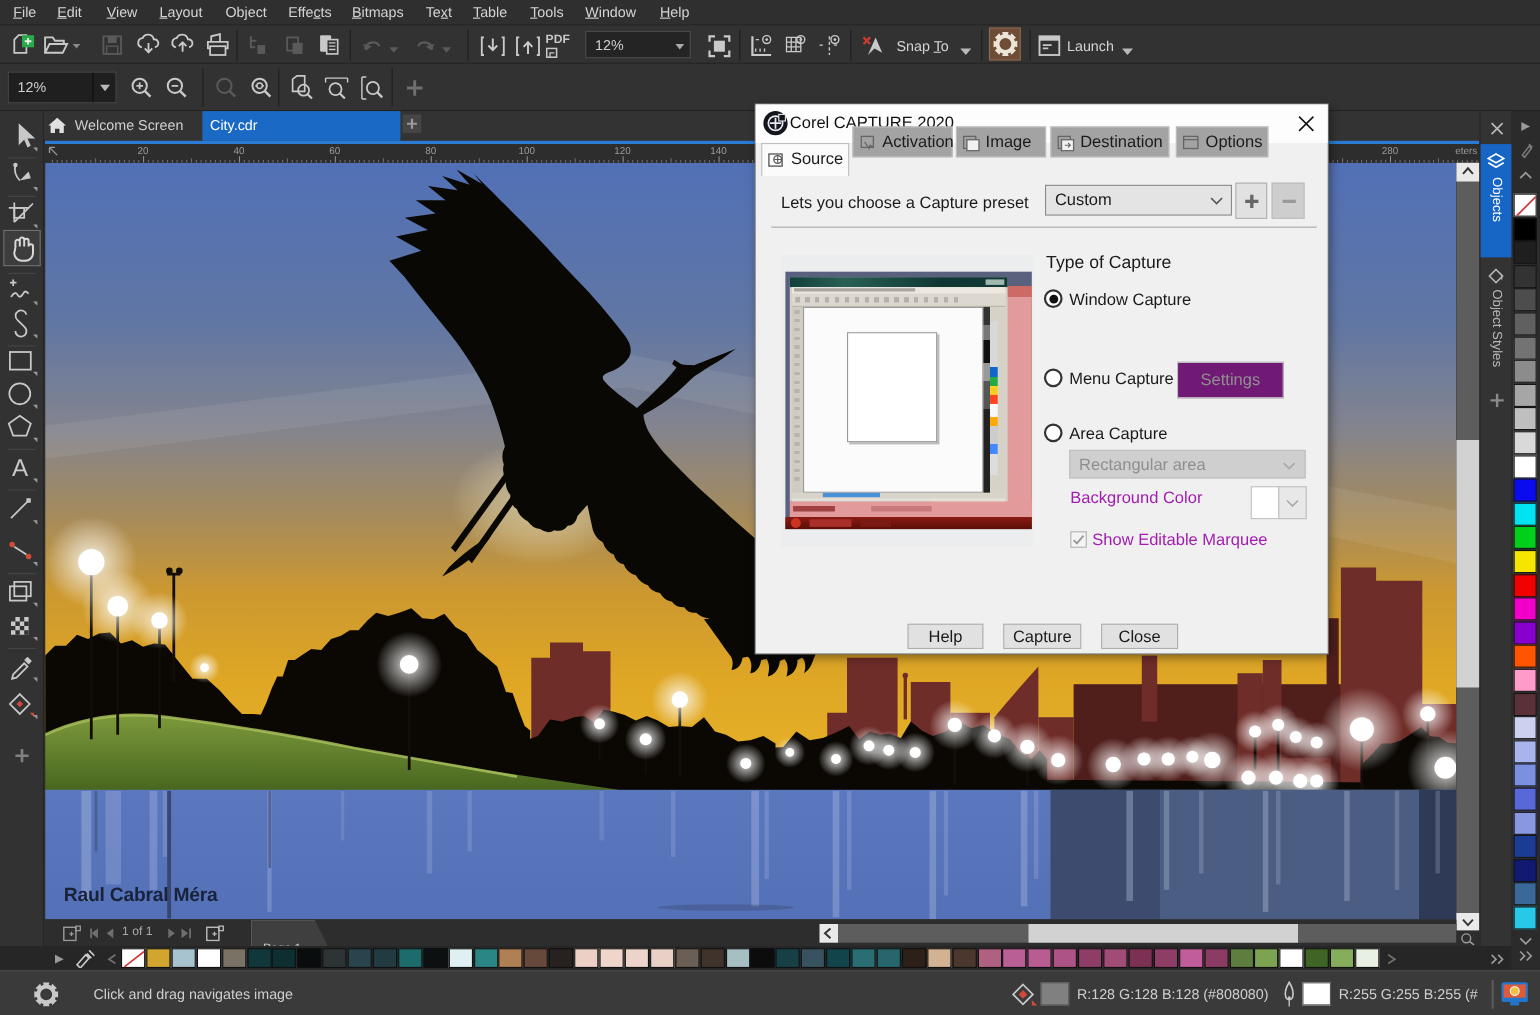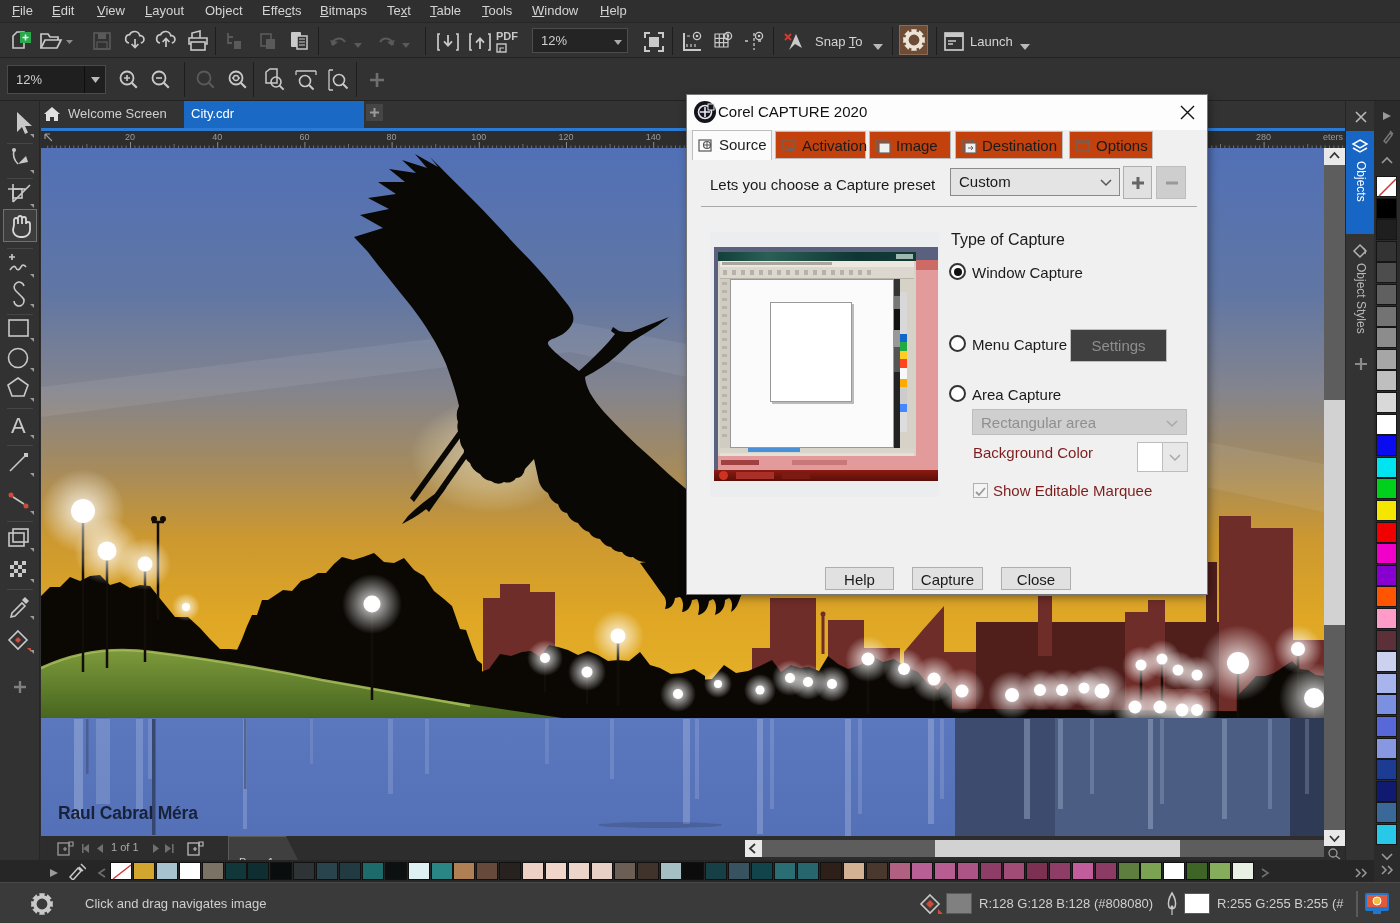--- a/index.html
+++ b/index.html
@@ -22,31 +22,31 @@
 #docker{left:1345px;top:101px;width:29px;height:781px;background:#333333;border-left:1px solid #262626}
 #rightpal{left:1374px;top:101px;width:26px;height:781px;background:#2b2b2b}
 #pagebar{left:41px;top:836px;width:1283px;height:24px;background:#2d2d2d;color:#9a9a9a;font-size:11px}
 #botpal{left:0;top:860px;width:1374px;height:22px;background:#262626}
 #statusbar{left:0;top:882px;width:1400px;height:41px;background:#3a3a3a;border-top:1px solid #4a4a4a;color:#cfcfcf;font-size:13px}
 .sw{position:absolute;top:2px;width:22px;height:18px;border:1px solid #111}
 .rsw{position:absolute;left:2px;width:21px;border:1px solid #161616}
 #dialog{left:687px;top:95px;width:520px;height:499px;background:#f0f0f0;
 box-shadow:0 0 0 1px #767676, 2px 3px 9px rgba(0,0,0,.45);font-size:15px;color:#1a1a1a}
 #dlg-title{position:absolute;left:0;top:0;width:520px;height:35px;background:#fdfdfd}
-.tab{position:absolute;top:36px;height:28px;background:#c2410c;border:1px solid #bdbdbd;font-size:15px;color:#1b1b1b}
+.tab{position:absolute;top:20px;height:28px;background:#a3a3a3;border:1px solid #bdbdbd;font-size:15px;color:#1b1b1b}
 .tab.active{background:#fbfbfb;border-bottom:none;top:35px;height:30px;z-index:3}
 .tablbl{position:absolute;top:5px}
 .combo{position:absolute;background:#e4e4e4;border:1px solid #8a8a8a;}
 .combo .txt{position:absolute;left:8px;top:4px}
 .combo.dis{background:#cfcfcf;border-color:#bdbdbd;color:#8f8f8f}
 .btn{position:absolute;background:#e1e1e1;border:1px solid #aeaeae;text-align:center;color:#1a1a1a}
 .btn.dis{background:#cecece;border-color:#bdbdbd;color:#8f8f8f}
 .radio{position:absolute;width:17px;height:17px;border:2px solid #333;border-radius:50%;background:#fff}
 .radio.on::after{content:'';position:absolute;left:2.5px;top:2.5px;width:8px;height:8px;border-radius:50%;background:#111}
-.gray{color:#7f1d1d}
+.gray{color:#a21caf}
 </style></head><body>
 <div id="app">
 <div id="menubar" class="abs">
       <span style="left:12px"><u>F</u>ile</span>
       <span style="left:52px"><u>E</u>dit</span>
       <span style="left:97px"><u>V</u>iew</span>
       <span style="left:145px"><u>L</u>ayout</span>
       <span style="left:205px">Object</span>
       <span style="left:262px">Effe<u>c</u>ts</span>
       <span style="left:320px"><u>B</u>itmaps</span>
@@ -1183,21 +1183,21 @@
         <div class="abs" style="left:4px;top:238px;width:224px;height:11px;background:linear-gradient(180deg,#8c1a12,#5a0e08)"></div>
         <div class="abs" style="left:9px;top:239px;width:9px;height:9px;border-radius:50%;background:#cc3322"></div>
         <div class="abs" style="left:26px;top:240px;width:38px;height:7px;background:#a83028"></div>
         <div class="abs" style="left:72px;top:240px;width:28px;height:7px;background:#7a1a12"></div>
       </div>
       <div class="abs" style="left:264px;top:136px;font-size:16px">Type of Capture</div>
       <div class="radio on" style="left:262px;top:168px"></div>
       <div class="abs" style="left:285px;top:169px;font-size:15px">Window Capture</div>
       <div class="radio" style="left:262px;top:240px"></div>
       <div class="abs" style="left:285px;top:241px;font-size:15px">Menu Capture</div>
-      <div class="btn dis" style="left:383px;top:234px;width:97px;height:33px;background:#404040">
+      <div class="btn dis" style="left:383px;top:234px;width:97px;height:33px;background:#701a75">
         <span style="position:absolute;left:0;right:0;top:7px;color:#8f8f8f">Settings</span>
       </div>
       <div class="radio" style="left:262px;top:290px"></div>
       <div class="abs" style="left:285px;top:291px;font-size:15px">Area Capture</div>
       <div class="combo dis" style="left:285px;top:314px;width:215px;height:26px">
         <span class="txt">Rectangular area</span>
         <svg width="12" height="8" viewBox="0 0 12 8" style="position:absolute;right:8px;top:10px">
           <path d="M1,1 l5,5 5,-5" fill="none" stroke="#a8a8a8" stroke-width="1.5"></path>
         </svg>
       </div>

